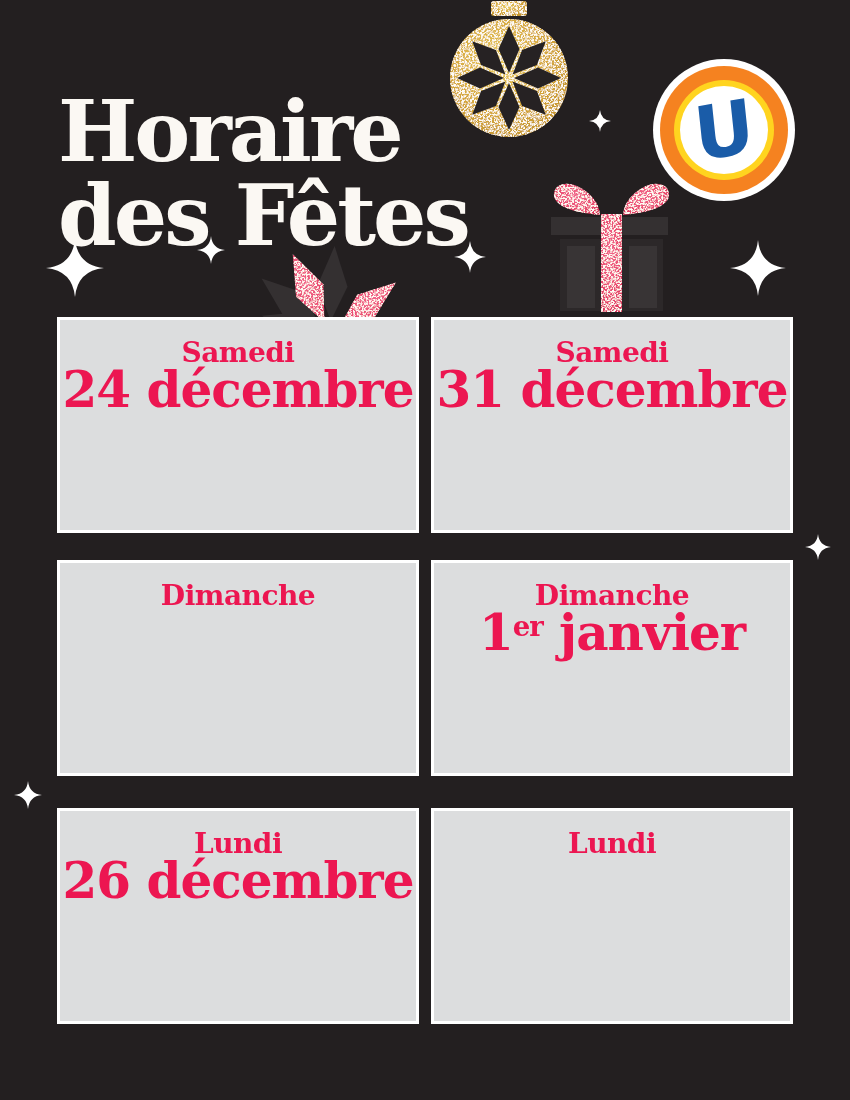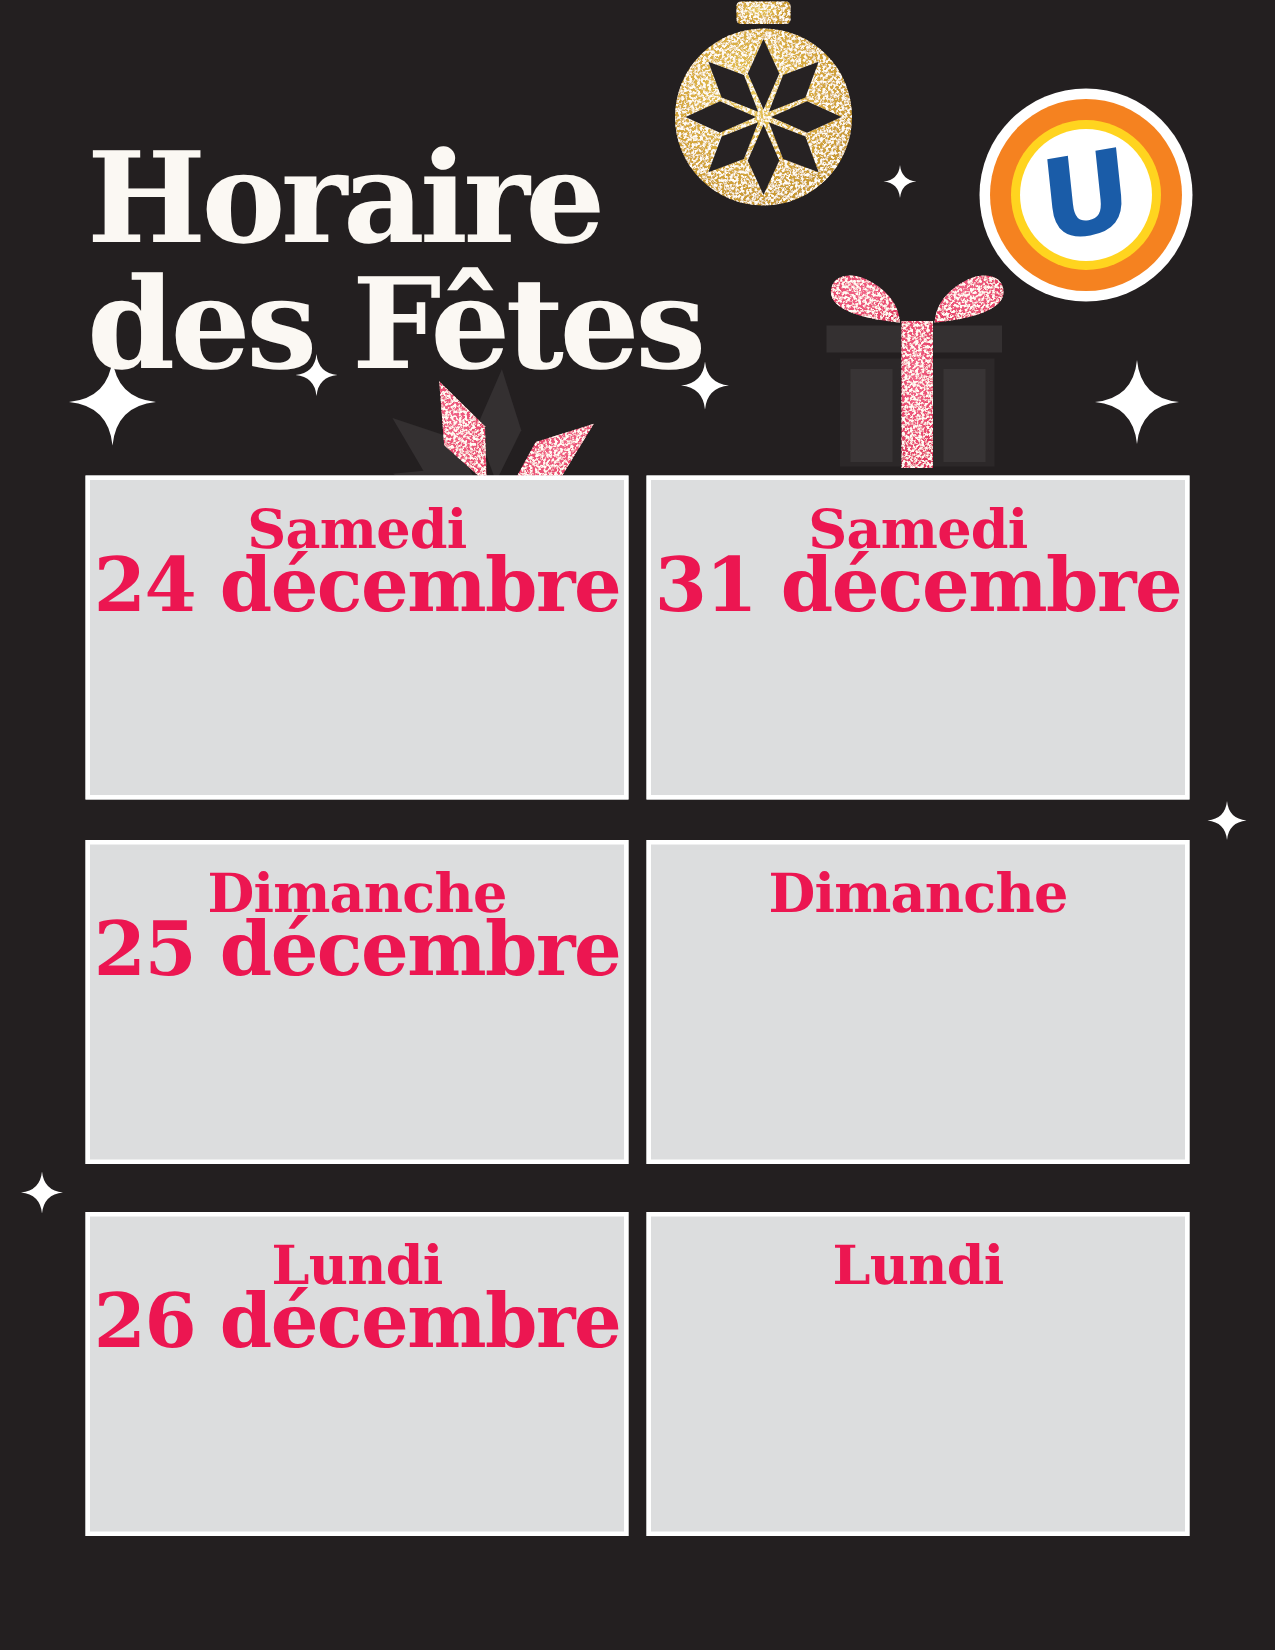--- a/index.html
+++ b/index.html
@@ -35,21 +35,21 @@
   }
   .card:nth-of-type(1){left:57px;top:317px;}
   .card:nth-of-type(2){left:431px;top:317px;}
   .card:nth-of-type(3){left:57px;top:560px;}
   .card:nth-of-type(4){left:431px;top:560px;}
   .card:nth-of-type(5){left:57px;top:808px;}
   .card:nth-of-type(6){left:431px;top:808px;}
   .card .day{
     margin-top:17px;
     font-weight:bold;
-    font-size:36px;line-height:32px;letter-spacing:-0.5px;
+    font-size:28px;line-height:32px;letter-spacing:-0.5px;
   }
   .card .date{
     font-weight:bold;
     font-size:50px;line-height:42px;letter-spacing:-1px;
   }
   .card .date sup{
     font-size:55%;
     position:relative;top:-0.5em;vertical-align:baseline;
   }
 </style>
@@ -152,24 +152,24 @@
   <div class="card">
     <div class="day">Samedi</div>
     <div class="date"><span>24 décembre</span><sup></sup><span></span></div>
   </div>
   <div class="card">
     <div class="day">Samedi</div>
     <div class="date"><span>31 décembre</span><sup></sup><span></span></div>
   </div>
   <div class="card">
     <div class="day">Dimanche</div>
-    <div class="date"><span>25 décembre</span><sup></sup><span></span></div>
   </div>
   <div class="card">
     <div class="day">Dimanche</div>
+    <div class="date"><span>1</span><sup>er</sup><span> janvier</span></div>
   </div>
   <div class="card">
     <div class="day">Lundi</div>
     <div class="date"><span>26 décembre</span><sup></sup><span></span></div>
   </div>
   <div class="card">
     <div class="day">Lundi</div>
   </div>
 
 </div>

